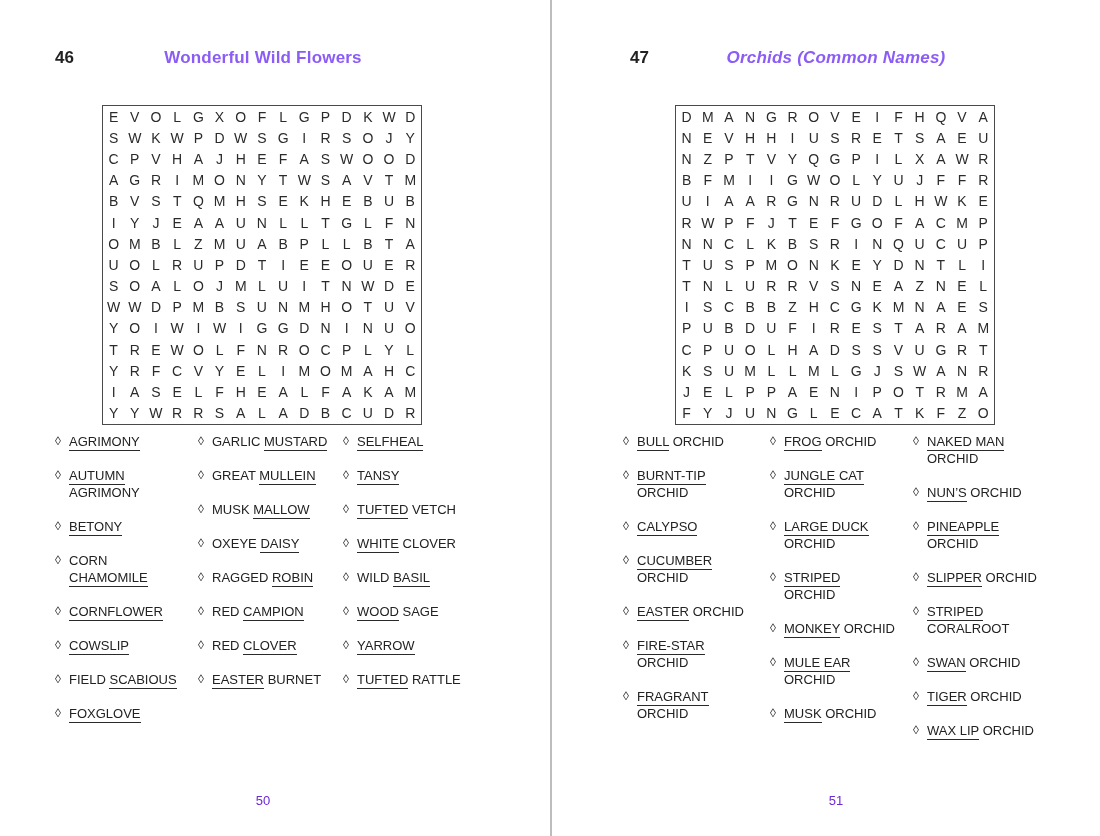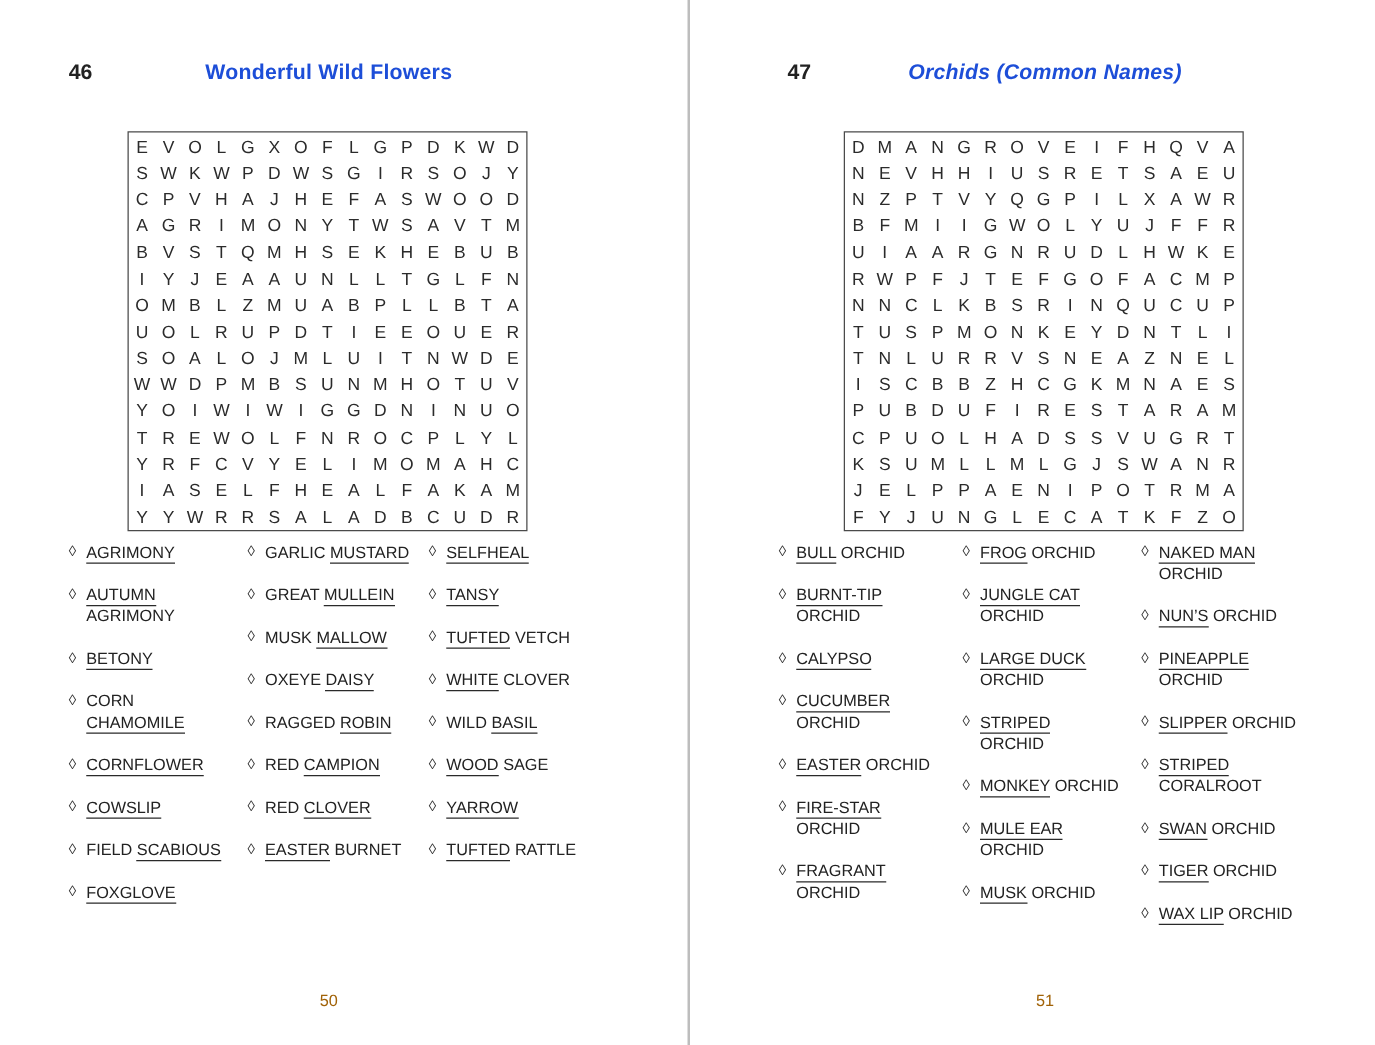--- a/index.html
+++ b/index.html
@@ -15,21 +15,21 @@
     position: absolute; top: 0; left: 550px;
     width: 2px; height: 836px;
     background: #bdbdbd;
   }
   .page-num-top {
     position: absolute; top: 48px;
     font-size: 17px; font-weight: bold; color: #222;
   }
   .page-title {
     position: absolute; top: 48px; width: 322px;
-    text-align: center; font-size: 17px; font-weight: bold; color: #1d4ed8;
+    text-align: center; font-size: 17px; font-weight: bold; color: #8b5cf6;
     letter-spacing: 0.2px;
   }
   .wgrid {
     position: absolute; top: 105px;
     border: 1px solid #4a4a4a;
     background: #fff;
   }
   .grid-row { display: flex; height: 21.2px; }
   .grid-cell {
     width: 21.2px; height: 21.2px;
@@ -46,21 +46,21 @@
     font-size: 12px; color: #333;
   }
   .word-text { flex: 1; }
   .seg { display: inline; }
   .seg.u {
     border-bottom: 1.5px solid #2a2a2a;
     padding-bottom: 0.5px;
   }
   .page-num-bottom {
     position: absolute; top: 793px; width: 322px;
-    text-align: center; font-size: 13px; color: #a16207;
+    text-align: center; font-size: 13px; color: #6d28d9;
   }
 </style>
 </head>
 <body>
 
 <div class="divider"></div>
 
 <div class="page-num-top" style="left:55px;">46</div>
 <div class="page-title" style="left:102px;">Wonderful Wild Flowers</div>
 

